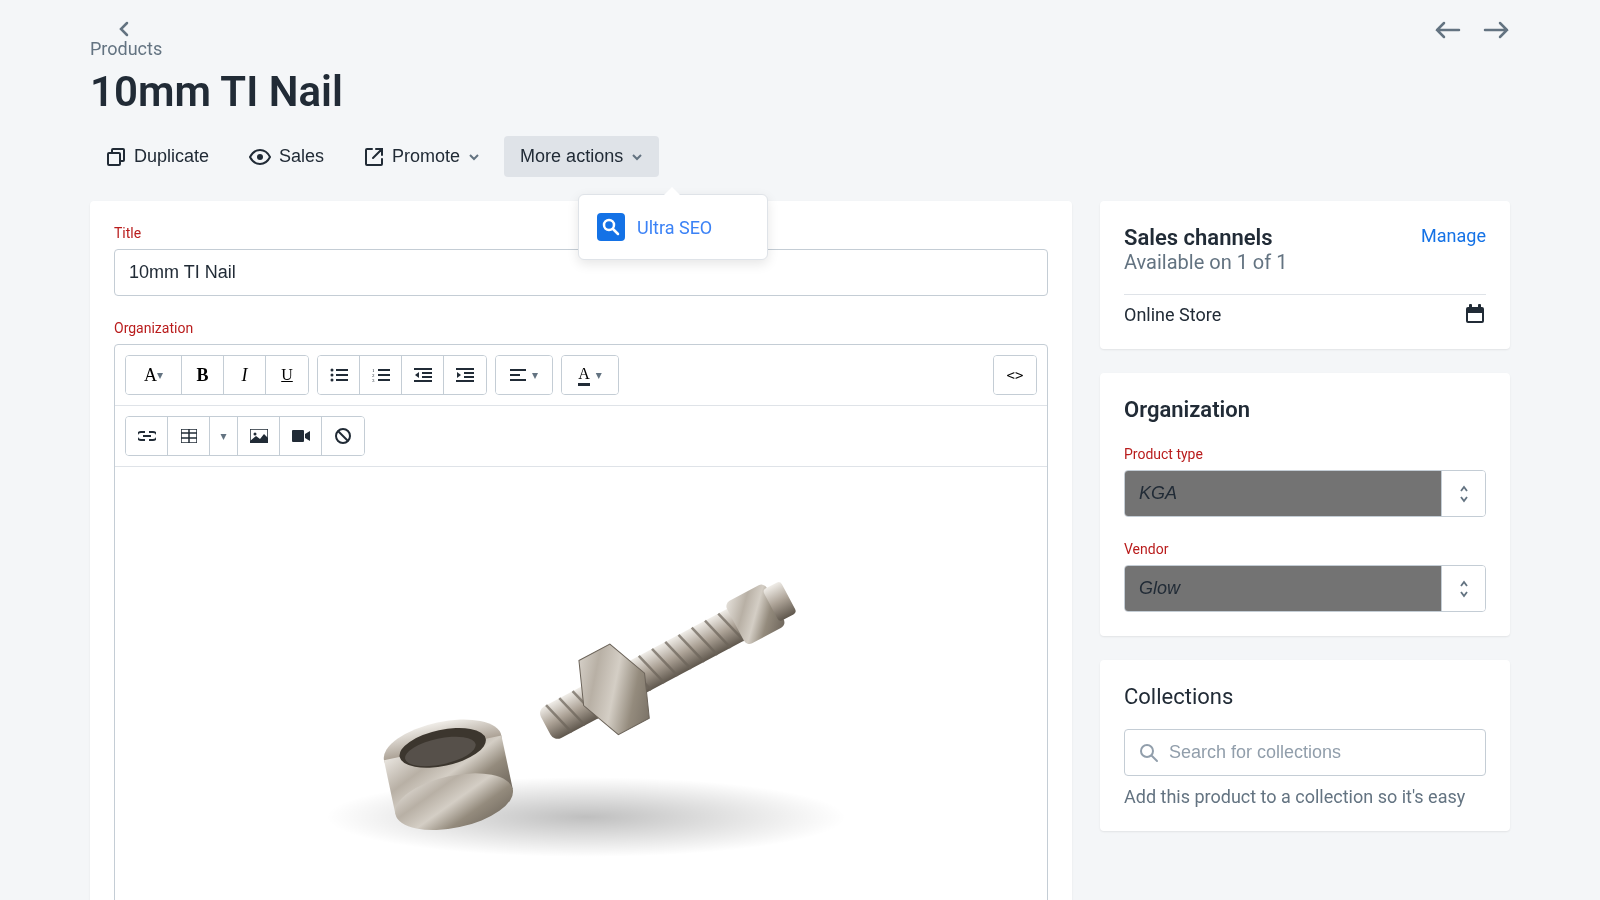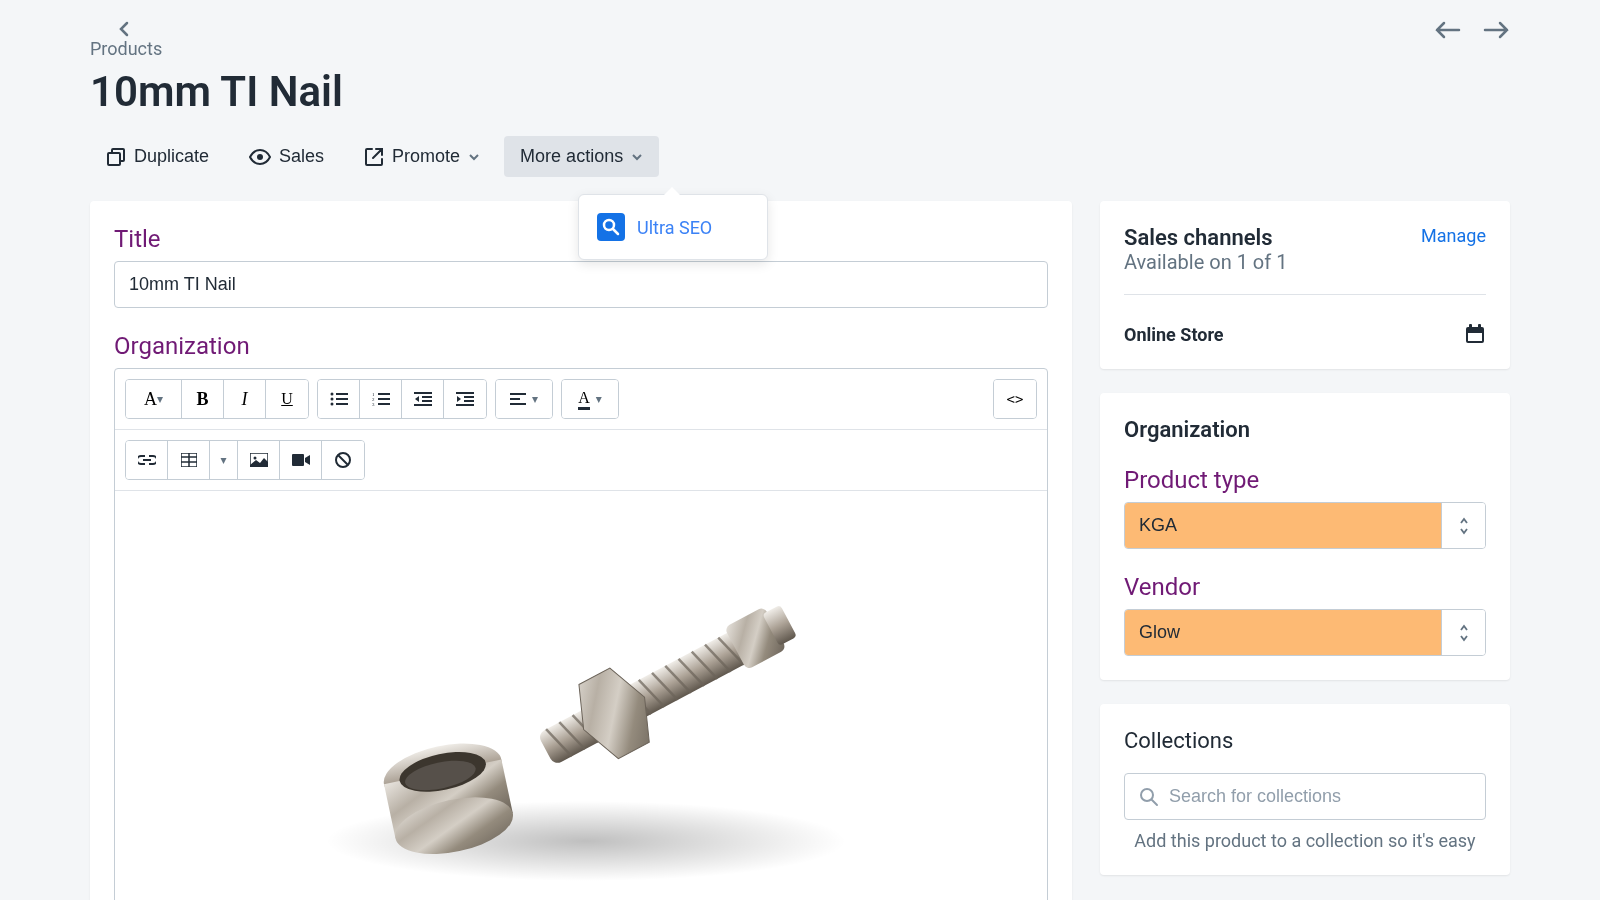--- a/index.html
+++ b/index.html
@@ -150,32 +150,31 @@
     }
     .manage-link {
       color: #1472e6;
       font-size: 18px;
       cursor: pointer;
     }
     .channel-row {
       display: flex;
       justify-content: space-between;
       align-items: center;
-      padding-top: 28px;
+      padding-top: 8px;
       margin-top: 20px;
       border-top: 1px solid #dfe3e8;
-      font-weight: bold;
     }
     .channel-name {
       font-size: 18px;
       color: #212b36;
     }
     .field-label {
-      font-size: 24px;
-      color: #701a75;
+      font-size: 14px;
+      color: #b91c1c;
       margin-bottom: 8px;
       display: block;
     }
     .field-group {
       margin-bottom: 24px;
     }
     .text-input {
       width: 100%;
       padding: 12px 14px;
       font-size: 18px;
@@ -188,22 +187,23 @@
       display: flex;
       border: 1px solid #c4cdd5;
       border-radius: 4px;
       overflow: hidden;
     }
     .select-input {
       flex: 1;
       padding: 12px 14px;
       font-size: 18px;
       border: none;
-      background: #fdba74;
-      color: #212b36;
+      background: #737373;
+      color: #212b36;
+      font-style: italic;
     }
     .select-handle {
       width: 44px;
       display: flex;
       align-items: center;
       justify-content: center;
       border-left: 1px solid #c4cdd5;
       background: white;
       cursor: pointer;
     }
@@ -223,21 +223,20 @@
       color: #212b36;
       background: transparent;
     }
     .search-input-inner::placeholder {
       color: #919eab;
     }
     .help-text {
       font-size: 18px;
       color: #637381;
       margin-top: 10px;
-      text-align: center;
     }
     .rte-wrap {
       border: 1px solid #c4cdd5;
       border-radius: 4px;
       overflow: hidden;
     }
     .rte-toolbar {
       display: flex;
       gap: 8px;
       padding: 10px;

